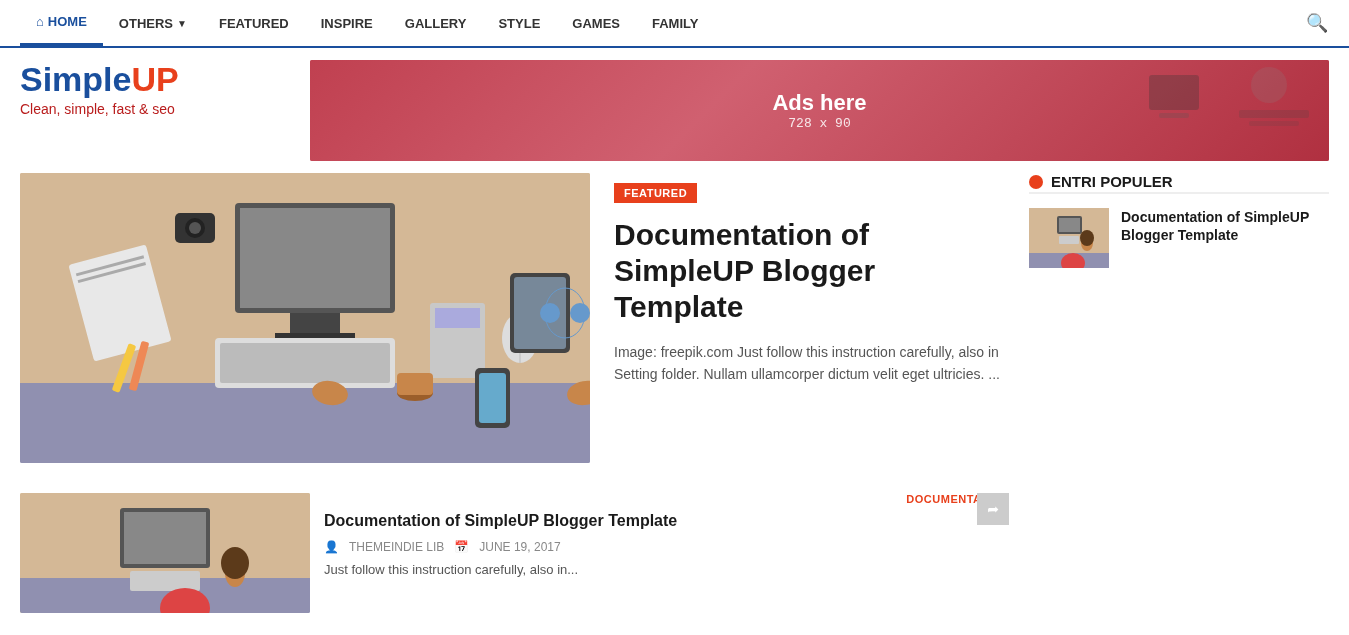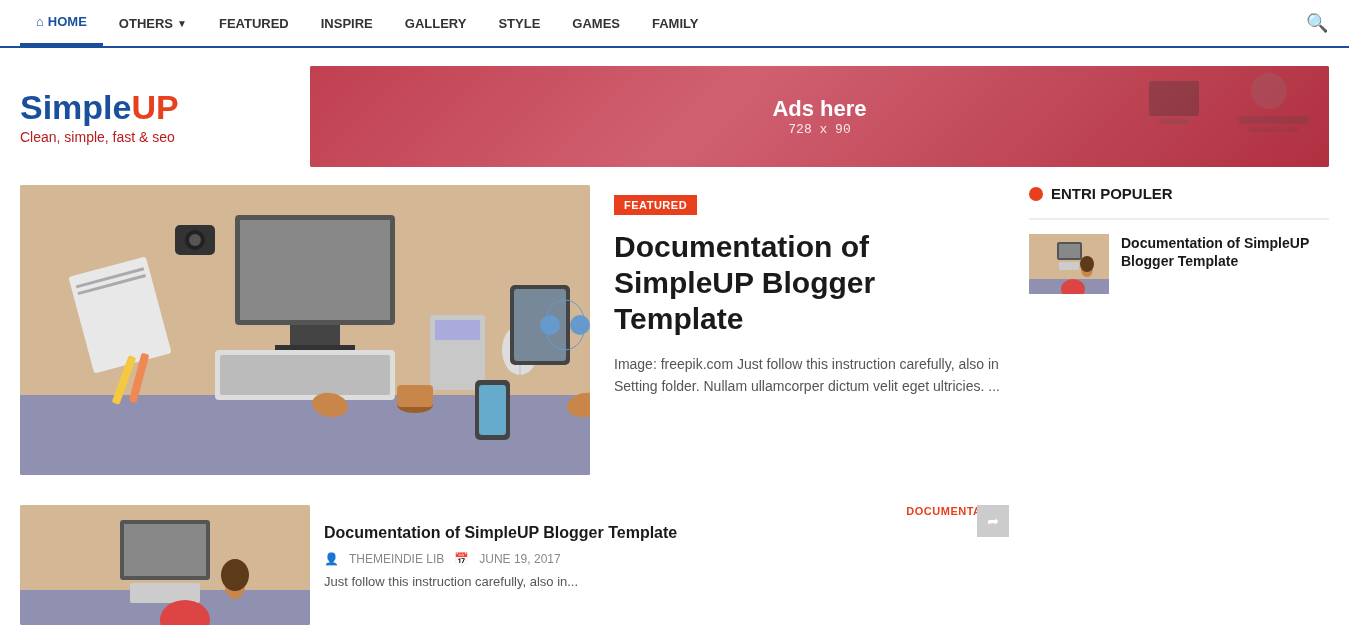--- a/index.html
+++ b/index.html
@@ -23,22 +23,21 @@
       text-decoration: none;
       display: flex; align-items: center; gap: 4px;
     }
     .nav-item.active { color: #1a4f9d; border-bottom: 3px solid #1a4f9d; }
     .nav-spacer { flex: 1; }
     .search-icon-nav { cursor: pointer; font-size: 18px; color: #333; }
 
     
     .header {
       display: flex;
-      align-items: center;
-      padding: 18px 20px;
+      padding: 12px 20px;
       gap: 30px;
     }
     .logo-area { min-width: 260px; }
     .logo-text { font-size: 34px; font-weight: 900; color: #1a4f9d; display: inline; }
     .logo-up { color: #e8401c; font-size: 34px; font-weight: 900; }
     .logo-tagline { font-size: 14px; color: #b91c1c; margin-top: 2px; }
     .ads-banner {
       flex: 1;
       background: #c9535e;
       height: 101px;
@@ -159,21 +158,21 @@
 
     
     .sidebar-section { margin-bottom: 24px; }
     .sidebar-title {
       display: flex;
       align-items: center;
       gap: 8px;
       font-size: 15px;
       font-weight: 800;
       color: #1a1a1a;
-      padding-bottom: 16px;
+      padding-bottom: 2px;
       border-bottom: 2px solid #eee;
       margin-bottom: 14px;
     }
     .sidebar-dot {
       width: 14px; height: 14px;
       background: #e8401c;
       border-radius: 50%;
       display: inline-block;
     }
     .popular-item {

